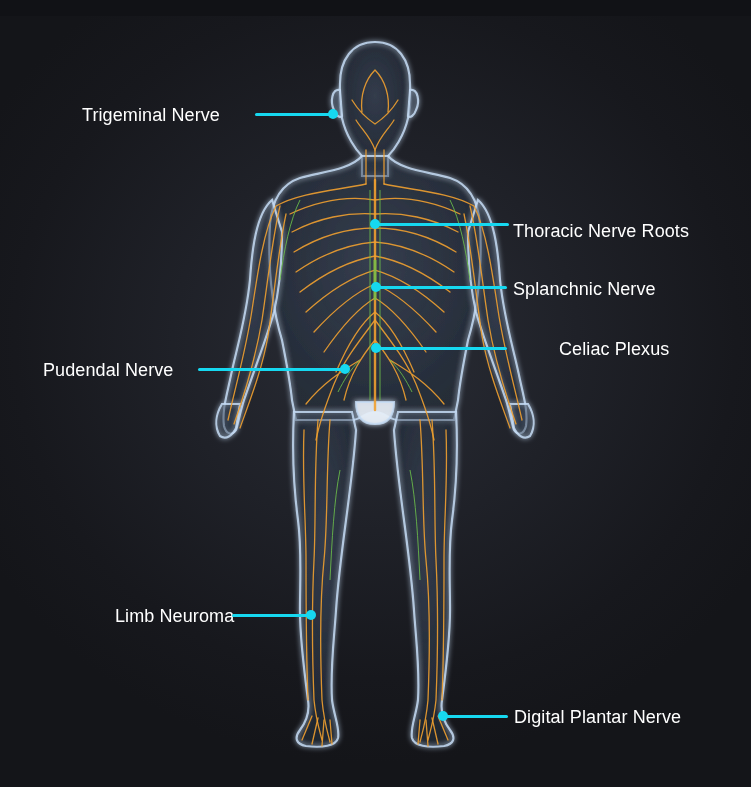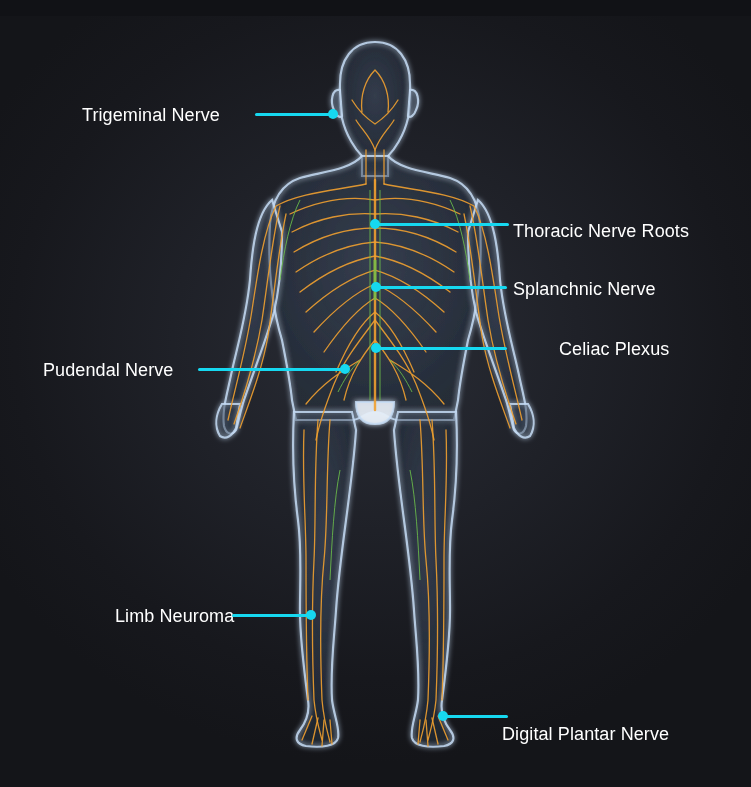--- a/index.html
+++ b/index.html
@@ -189,15 +189,15 @@
 
   <div>
     <span class="label" style="left:82px; top:605px;margin-left:33px;">Limb Neuroma</span>
     <div class="leader" style="left:232px; top:614px; width:79px;"></div>
     <div class="dot" style="left:311px; top:615px;"></div>
   </div>
 
   <div>
     <div class="dot" style="left:443px; top:716px;"></div>
     <div class="leader" style="left:443px; top:715px; width:65px;"></div>
-    <span class="label" style="left:502px; top:706px;margin-top:17px;">Digital Plantar Nerve</span>
+    <span class="label" style="left:514px; top:706px;">Digital Plantar Nerve</span>
   </div>
 </div>
 
 </body></html>

